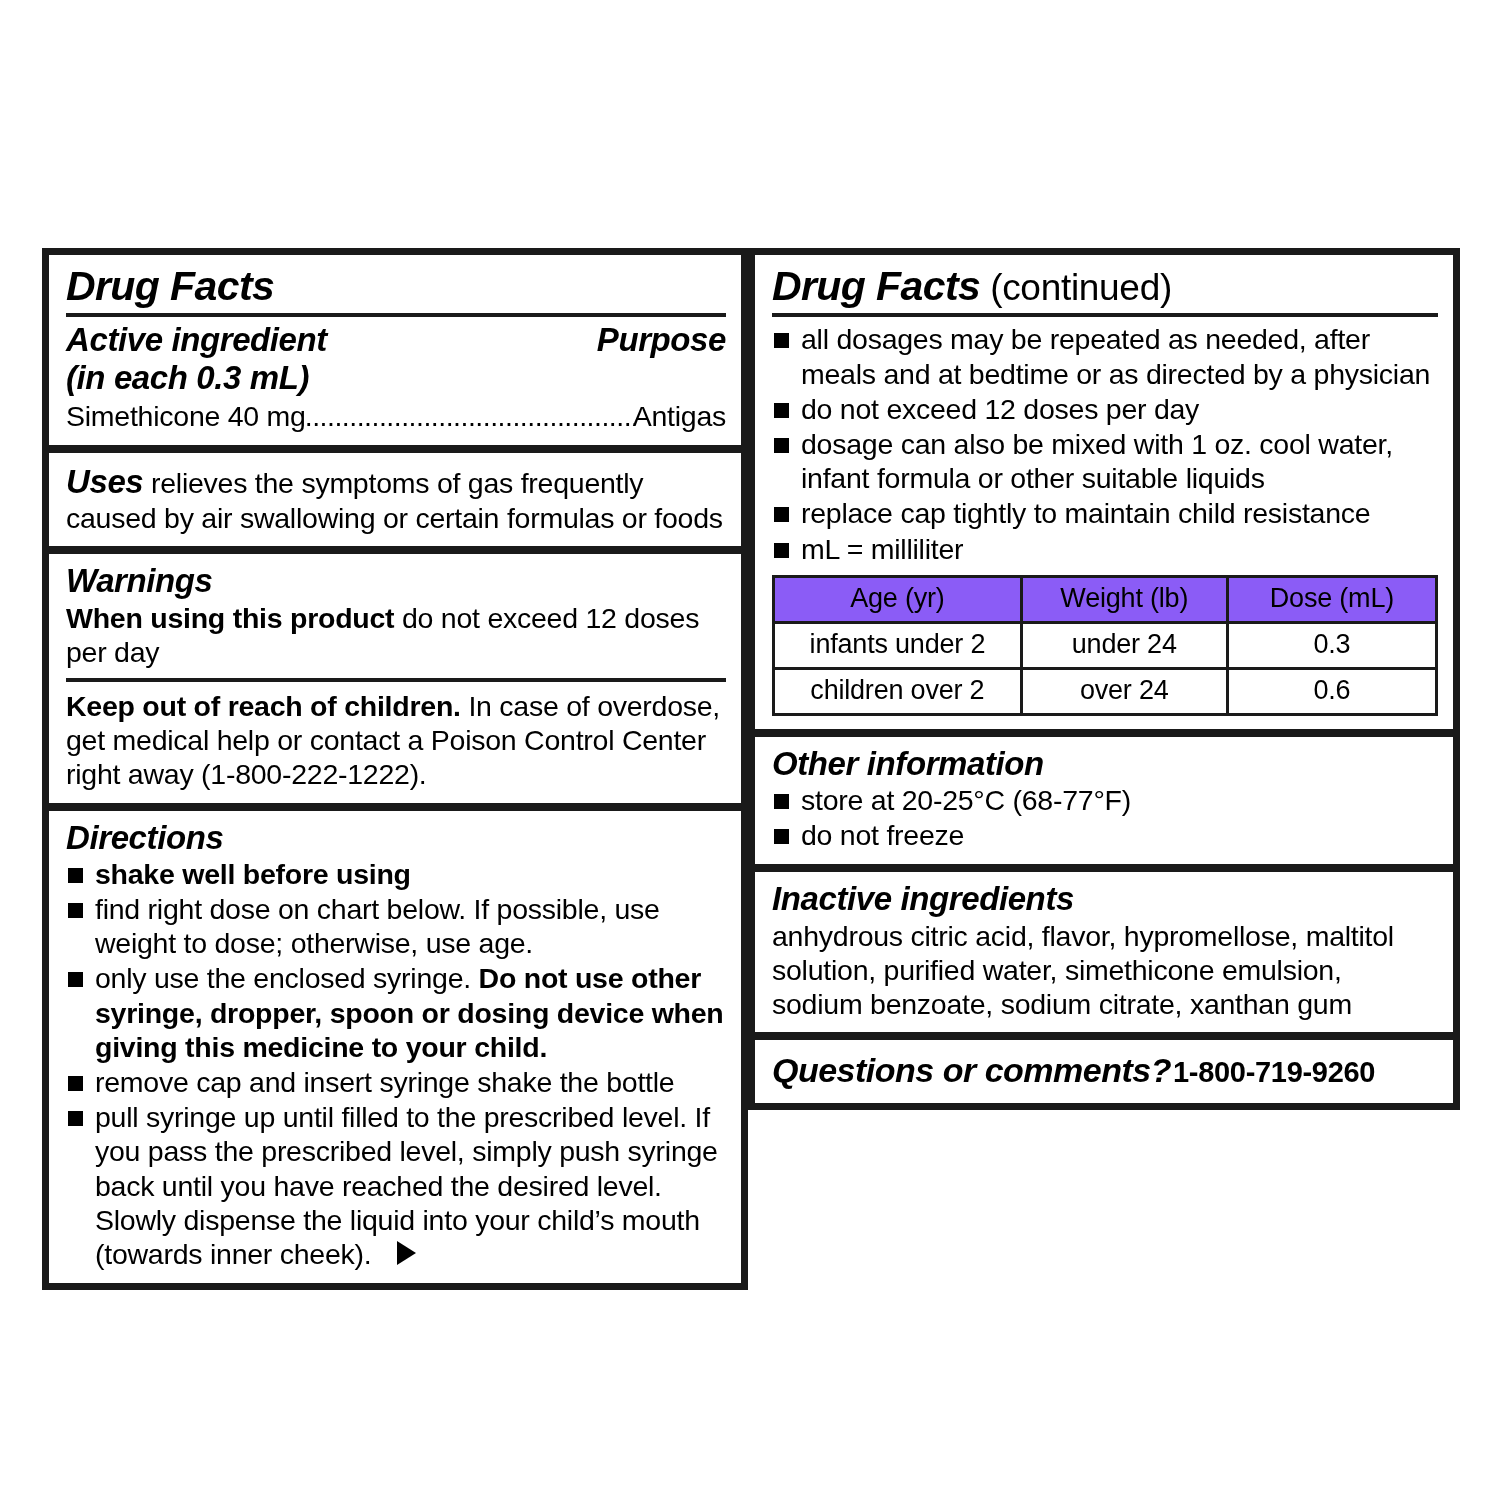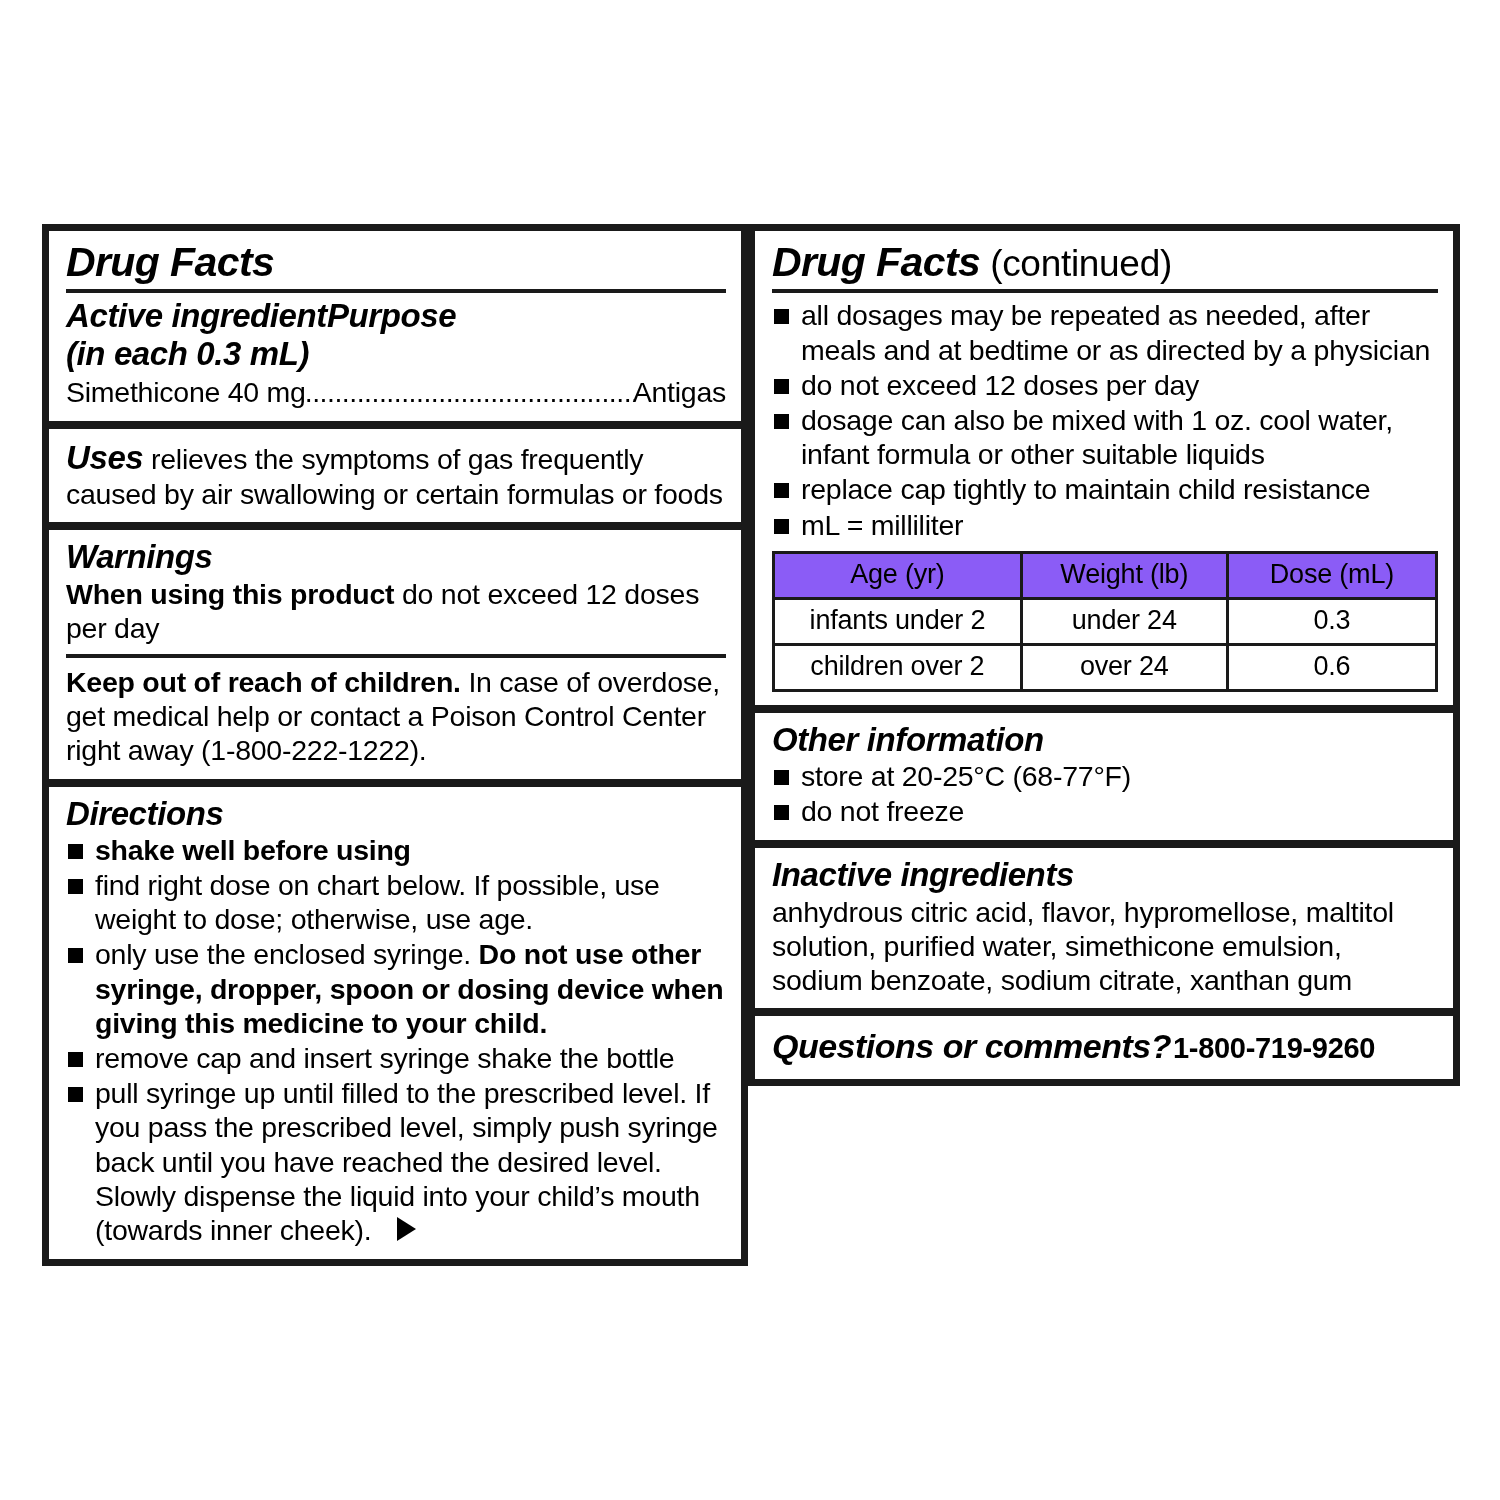--- a/index.html
+++ b/index.html
@@ -11,21 +11,21 @@
     width: 1500px;
     height: 1500px;
     font-family: "Liberation Sans", "DejaVu Sans", sans-serif;
     color: #000000;
     -webkit-font-smoothing: antialiased;
   }
 
   #label-root {
     position: absolute;
     left: 42px;
-    top: 224px;
+    top: 248px;
     width: 1418px;
     display: flex;
     align-items: flex-start;
     gap: 0px;
   }
 
   
   .panel {
     border: 7px solid #1a1a1a;
     background: #ffffff;
@@ -70,20 +70,21 @@
   .head {
     font-weight: 700;
     font-style: italic;
     font-size: 33px;
     line-height: 1.1;
     letter-spacing: -0.4px;
     margin: 0 0 1px 0;
   }
   .head-row {
     display: flex;
+    justify-content: space-between;
     align-items: baseline;
   }
   .head-sub {
     font-weight: 700;
     font-style: italic;
     font-size: 33px;
     line-height: 1.12;
     letter-spacing: -0.4px;
     margin: 0 0 2px 0;
   }

